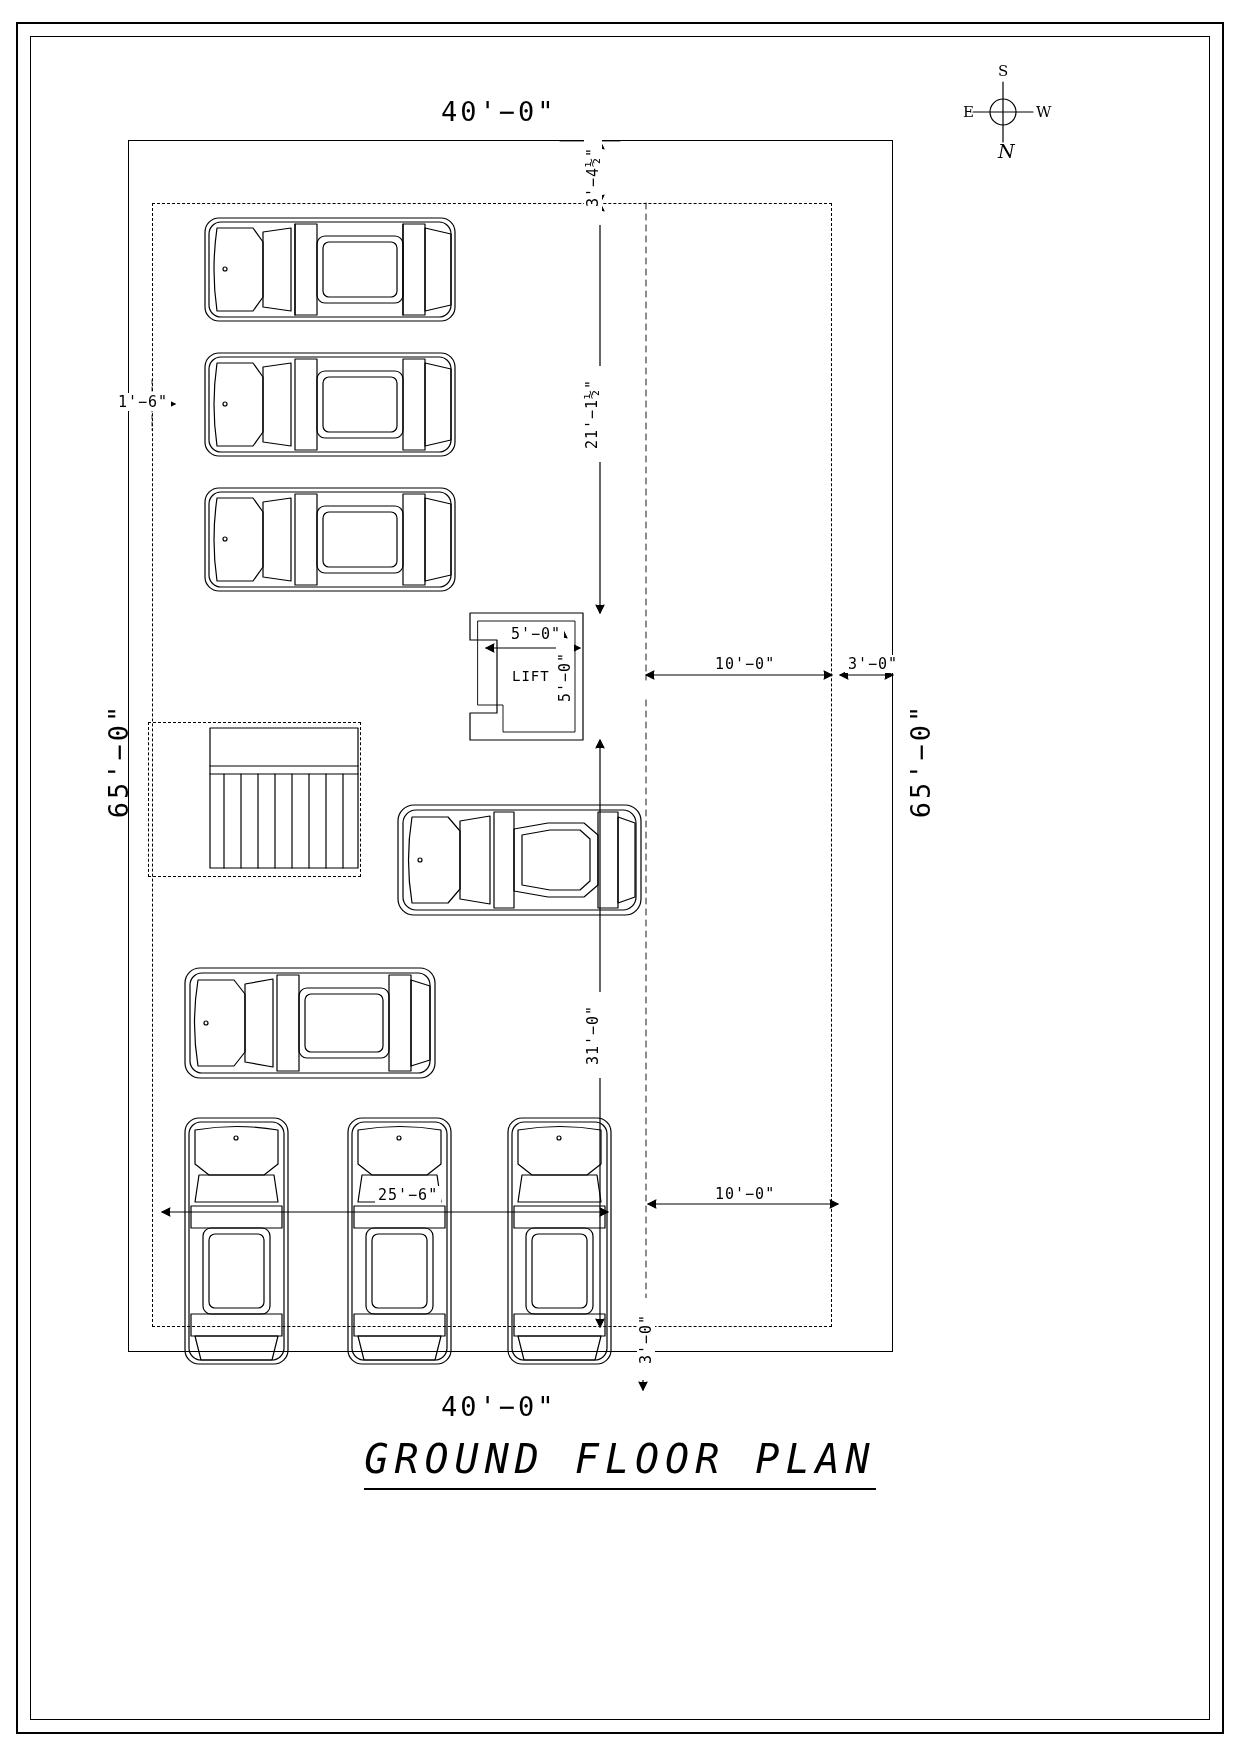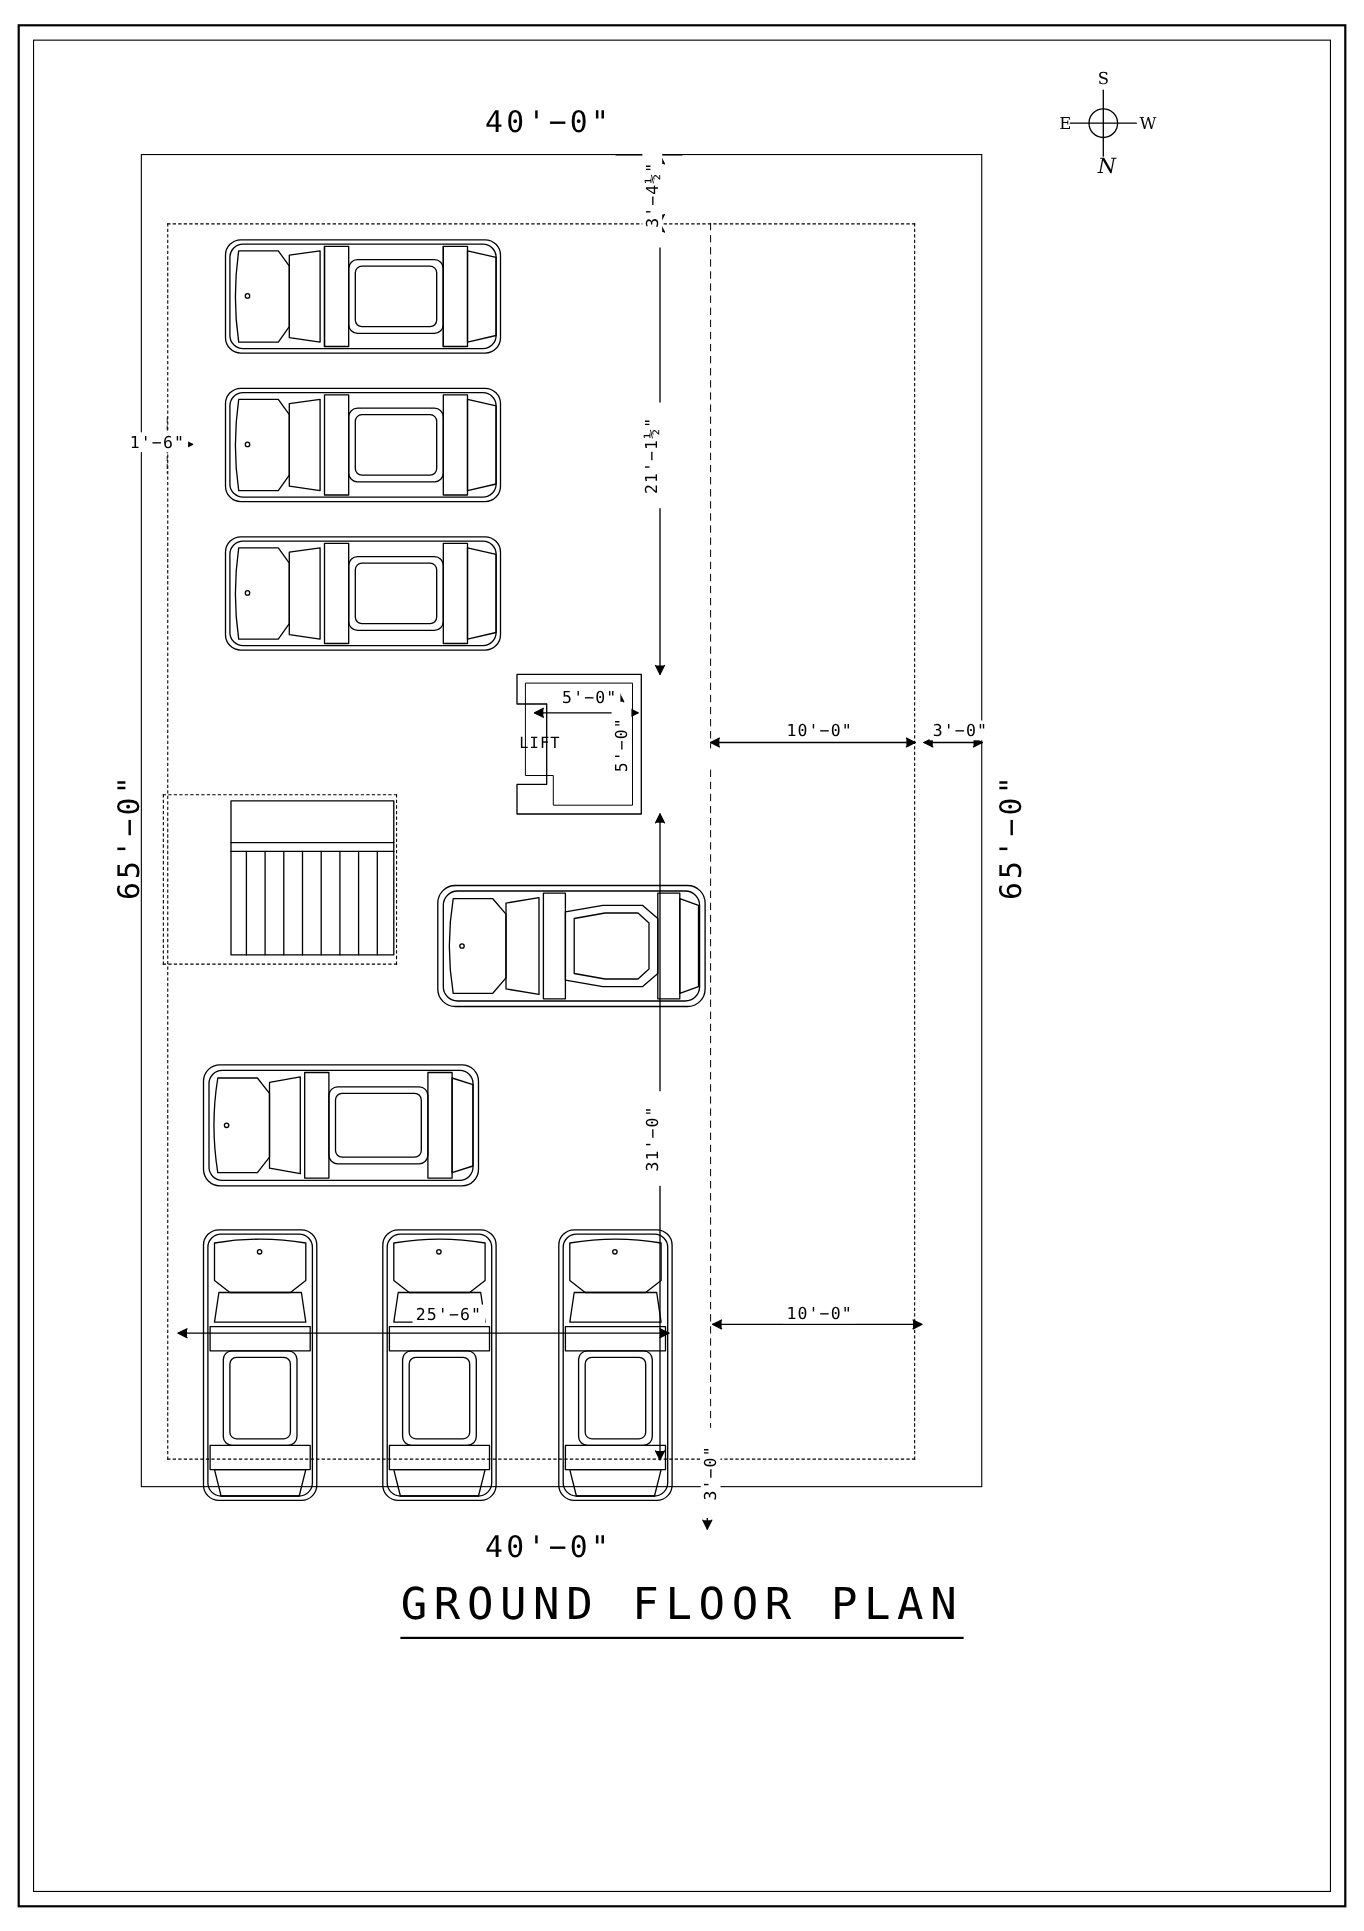--- a/index.html
+++ b/index.html
@@ -74,20 +74,21 @@
   }
   .rot90 { transform: rotate(-90deg); transform-origin: 50% 50%; }
   .title {
     position: absolute;
     left: 0; right: 0;
     text-align: center;
     font-family: "DejaVu Sans Mono", monospace;
     font-size: 40px;
     letter-spacing: 6px;
     white-space: nowrap;
+    font-style: italic;
   }
   .title u { text-decoration: none; border-bottom: 2px solid #000; padding-bottom: 6px;}
   .lift-label {
     position: absolute;
     font-size: 14px;
     letter-spacing: 1px;
     font-family: "DejaVu Sans Mono", monospace;
   }
   .compass-letter {
     position: absolute;
@@ -330,21 +331,21 @@
   <div class="dim" style="left:115px; top:393px;">1'−6"</div>
 
   <div class="dim rot90" style="left:544px; top:405px; width:90px; text-align:center;">21'−1½"</div>
 
   <div class="dim rot90" style="left:550px; top:1026px; width:80px; text-align:center;">31'−0"</div>
 
   <div class="dim rot90" style="left:605px; top:1330px; width:76px; text-align:center;">3'−0"</div>
 
   <div class="dim" style="left:508px; top:625px;">5'−0"</div>
   <div class="dim rot90" style="left:528px; top:668px; width:68px; text-align:center;">5'−0"</div>
-  <div class="lift-label" style="left:472px; top:668px;text-align:right;">LIFT</div>
+  <div class="lift-label" style="left:512px; top:668px;text-align:right;">LIFT</div>
 
   <div class="dim" style="left:712px; top:655px;">10'−0"</div>
   <div class="dim" style="left:845px; top:655px;">3'−0"</div>
 
   <div class="dim" style="left:375px; top:1186px;">25'−6"</div>
   <div class="dim" style="left:712px; top:1185px;">10'−0"</div>
 
   <div class="compass-letter" style="left:998px; top:62px;">S</div>
   <div class="compass-letter" style="left:963px; top:103px;">E</div>
   <div class="compass-letter" style="left:1036px; top:103px;">W</div>

